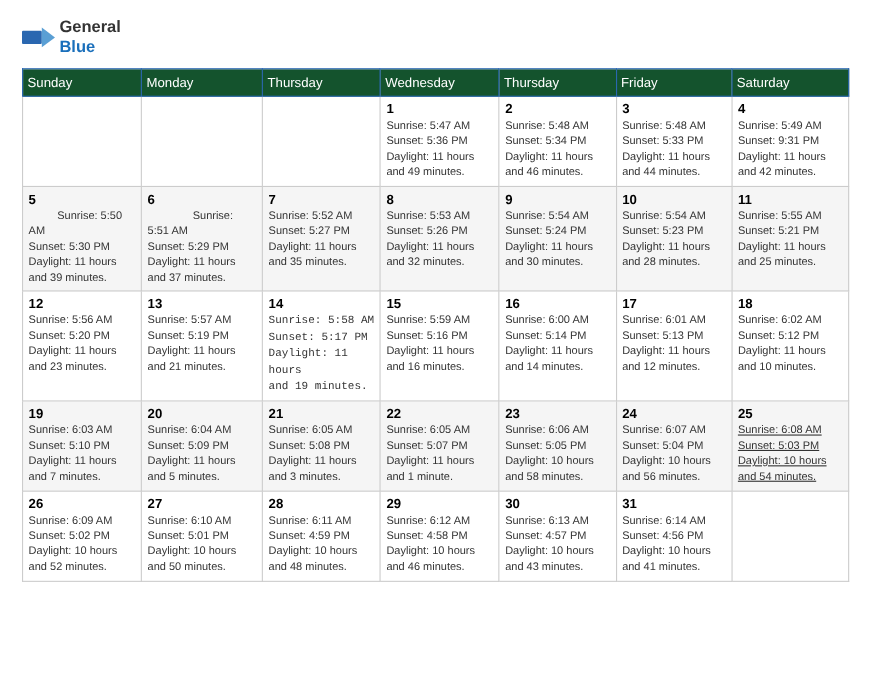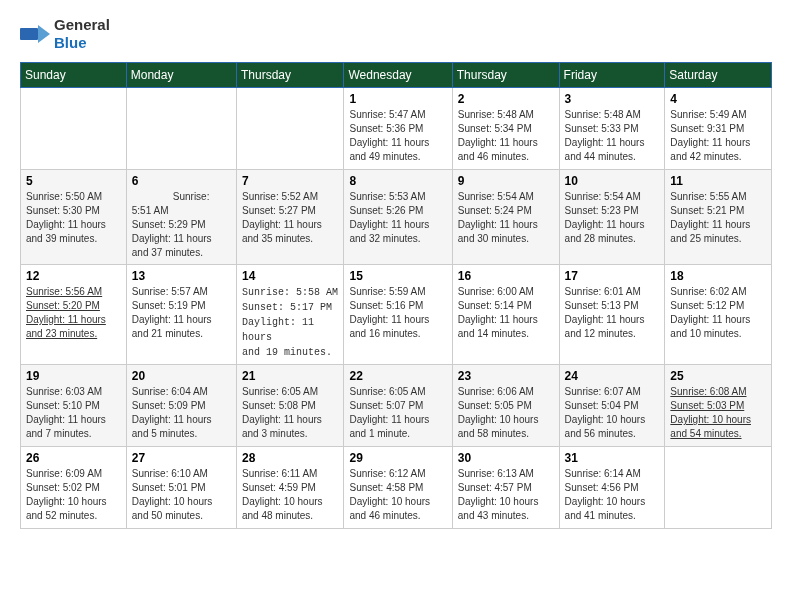--- a/index.html
+++ b/index.html
@@ -127,21 +127,21 @@
           <td><span class="day-num">3</span><span class="day-detail" style="white-space: pre-line;">Sunrise: 5:48 AM
 Sunset: 5:33 PM
 Daylight: 11 hours
 and 44 minutes.</span></td>
           <td><span class="day-num">4</span><span class="day-detail" style="white-space: pre-line;">Sunrise: 5:49 AM
 Sunset: 9:31 PM
 Daylight: 11 hours
 and 42 minutes.</span></td>
         </tr>
         <tr>
-          <td><span class="day-num">5</span><span class="day-detail" style="white-space: pre-line;">Sunrise: 5:50 AM
+          <td><span class="day-num">5</span><span class="day-detail" style="white-space: pre-line; margin-left: 26px;">Sunrise: 5:50 AM
 Sunset: 5:30 PM
 Daylight: 11 hours
 and 39 minutes.</span></td>
           <td><span class="day-num">6</span><span class="day-detail" style="white-space: pre-line; margin-left: 41px;">Sunrise: 5:51 AM
 Sunset: 5:29 PM
 Daylight: 11 hours
 and 37 minutes.</span></td>
           <td><span class="day-num">7</span><span class="day-detail" style="white-space: pre-line;">Sunrise: 5:52 AM
 Sunset: 5:27 PM
 Daylight: 11 hours
@@ -157,21 +157,21 @@
           <td><span class="day-num">10</span><span class="day-detail" style="white-space: pre-line;">Sunrise: 5:54 AM
 Sunset: 5:23 PM
 Daylight: 11 hours
 and 28 minutes.</span></td>
           <td><span class="day-num">11</span><span class="day-detail" style="white-space: pre-line;">Sunrise: 5:55 AM
 Sunset: 5:21 PM
 Daylight: 11 hours
 and 25 minutes.</span></td>
         </tr>
         <tr>
-          <td><span class="day-num">12</span><span class="day-detail" style="white-space: pre-line; text-decoration: underline;">Sunrise: 5:56 AM
+          <td><span class="day-num">12</span><span class="day-detail" style="white-space: pre-line;">Sunrise: 5:56 AM
 Sunset: 5:20 PM
 Daylight: 11 hours
 and 23 minutes.</span></td>
           <td><span class="day-num">13</span><span class="day-detail" style="white-space: pre-line;">Sunrise: 5:57 AM
 Sunset: 5:19 PM
 Daylight: 11 hours
 and 21 minutes.</span></td>
           <td><span class="day-num">14</span><span class="day-detail" style="white-space: pre-line; font-family: Liberation Mono, monospace;">Sunrise: 5:58 AM
 Sunset: 5:17 PM
 Daylight: 11 hours

